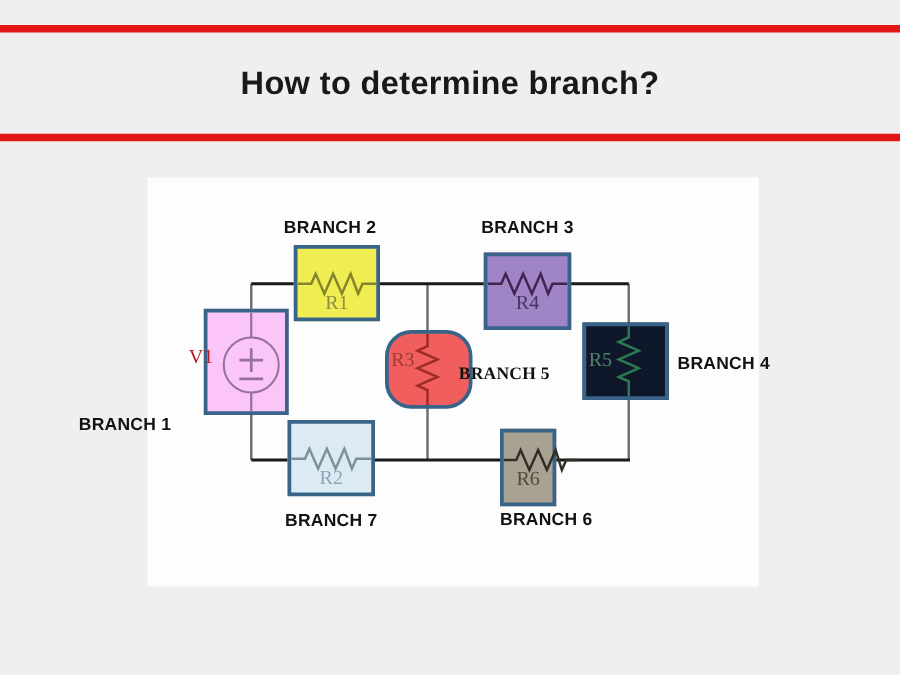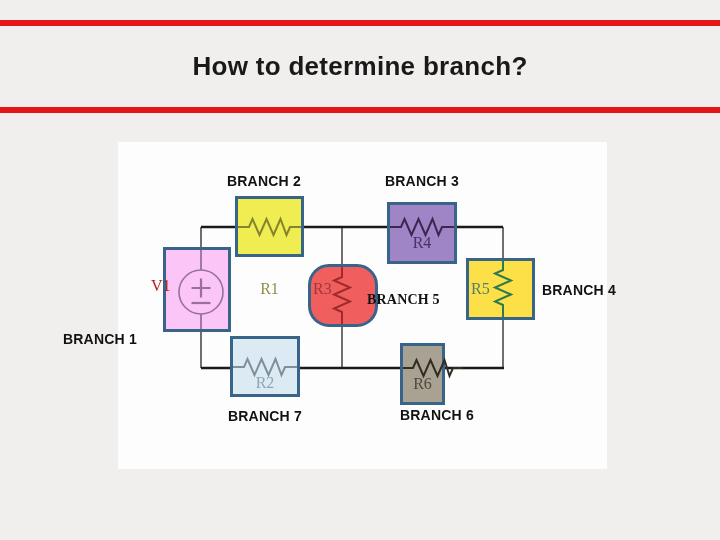--- a/index.html
+++ b/index.html
@@ -82,21 +82,21 @@
           <path d="M25.5,53 H44.5" stroke-width="2.2"></path>
         </g>
       </svg>
       <span class="clabel" style="left: -15px; top: 28px; color: #b91c1c;">V1</span>
     </div>
 
     <div class="comp r1" style="background-color: rgb(240, 237, 82); border-color: rgb(56, 100, 138);">
       <svg width="63" height="55" viewBox="0 0 63 55">
         <polyline fill="none" stroke-width="2" points="0,28 11,28 14.5,20 21.5,36 28.5,20 35.5,36 42.5,20 48.5,36 52,28 63,28" style="stroke: rgb(132, 132, 47);"></polyline>
       </svg>
-      <span class="clabel center" style="top: 36px; color: rgb(143, 143, 69); margin-top: 46px;">R1</span>
+      <span class="clabel center" style="top: 36px; color: rgb(143, 143, 69);">R1</span>
     </div>
 
     <div class="comp r2" style="background-color: rgb(220, 235, 243); border-color: rgb(56, 100, 138);">
       <svg width="64" height="55" viewBox="0 0 64 55">
         <polyline fill="none" stroke-width="2" points="0,28 11,28 14.5,20 21.5,36 28.5,20 35.5,36 42.5,20 48.5,36 52,28 64,28" style="stroke: rgb(125, 144, 156);"></polyline>
       </svg>
       <span class="clabel center" style="top: 36px; color: rgb(143, 165, 181);">R2</span>
     </div>
 
     <div class="comp r3" style="background-color: rgb(241, 94, 94); border-color: rgb(56, 100, 138); border-radius: 21px;">
@@ -106,21 +106,21 @@
       <span class="clabel" style="left: 2px; top: 14px; color: rgb(160, 58, 58);">R3</span>
     </div>
 
     <div class="comp r4" style="background-color: rgb(159, 132, 198); border-color: rgb(56, 100, 138);">
       <svg width="64" height="56" viewBox="0 0 64 56">
         <polyline fill="none" stroke-width="2" points="0,22 11,22 14.5,14 21.5,30 28.5,14 35.5,30 42.5,14 48.5,30 52,22 64,22" style="stroke: rgb(63, 37, 80);"></polyline>
       </svg>
       <span class="clabel center" style="top: 30px; color: rgb(74, 49, 104);">R4</span>
     </div>
 
-    <div class="comp r5" style="background-color: #fde047; border-color: rgb(56, 100, 138);">
+    <div class="comp r5" style="background-color: #0f172a; border-color: rgb(56, 100, 138);">
       <svg width="63" height="56" viewBox="0 0 63 56">
         <polyline fill="none" stroke-width="2" points="34,0 34,9 26,12.5 42,19.5 26,26.5 42,33.5 26,40.5 34,44 34,56" style="stroke: rgb(43, 122, 81);"></polyline>
       </svg>
       <span class="clabel" style="left: 2px; top: 20px; color: rgb(83, 128, 107);">R5</span>
     </div>
 
     <div class="comp r6" style="background-color: rgb(169, 162, 146); border-color: rgb(56, 100, 138);">
       <svg width="60" height="56" viewBox="0 0 60 56">
         <polyline fill="none" stroke-width="2" points="0,22 10,22 13.5,14 20.5,30 27.5,14 34.5,30 41.5,14 46.5,30 50,22 60,22" style="stroke: rgb(47, 45, 36);"></polyline>
       </svg>

